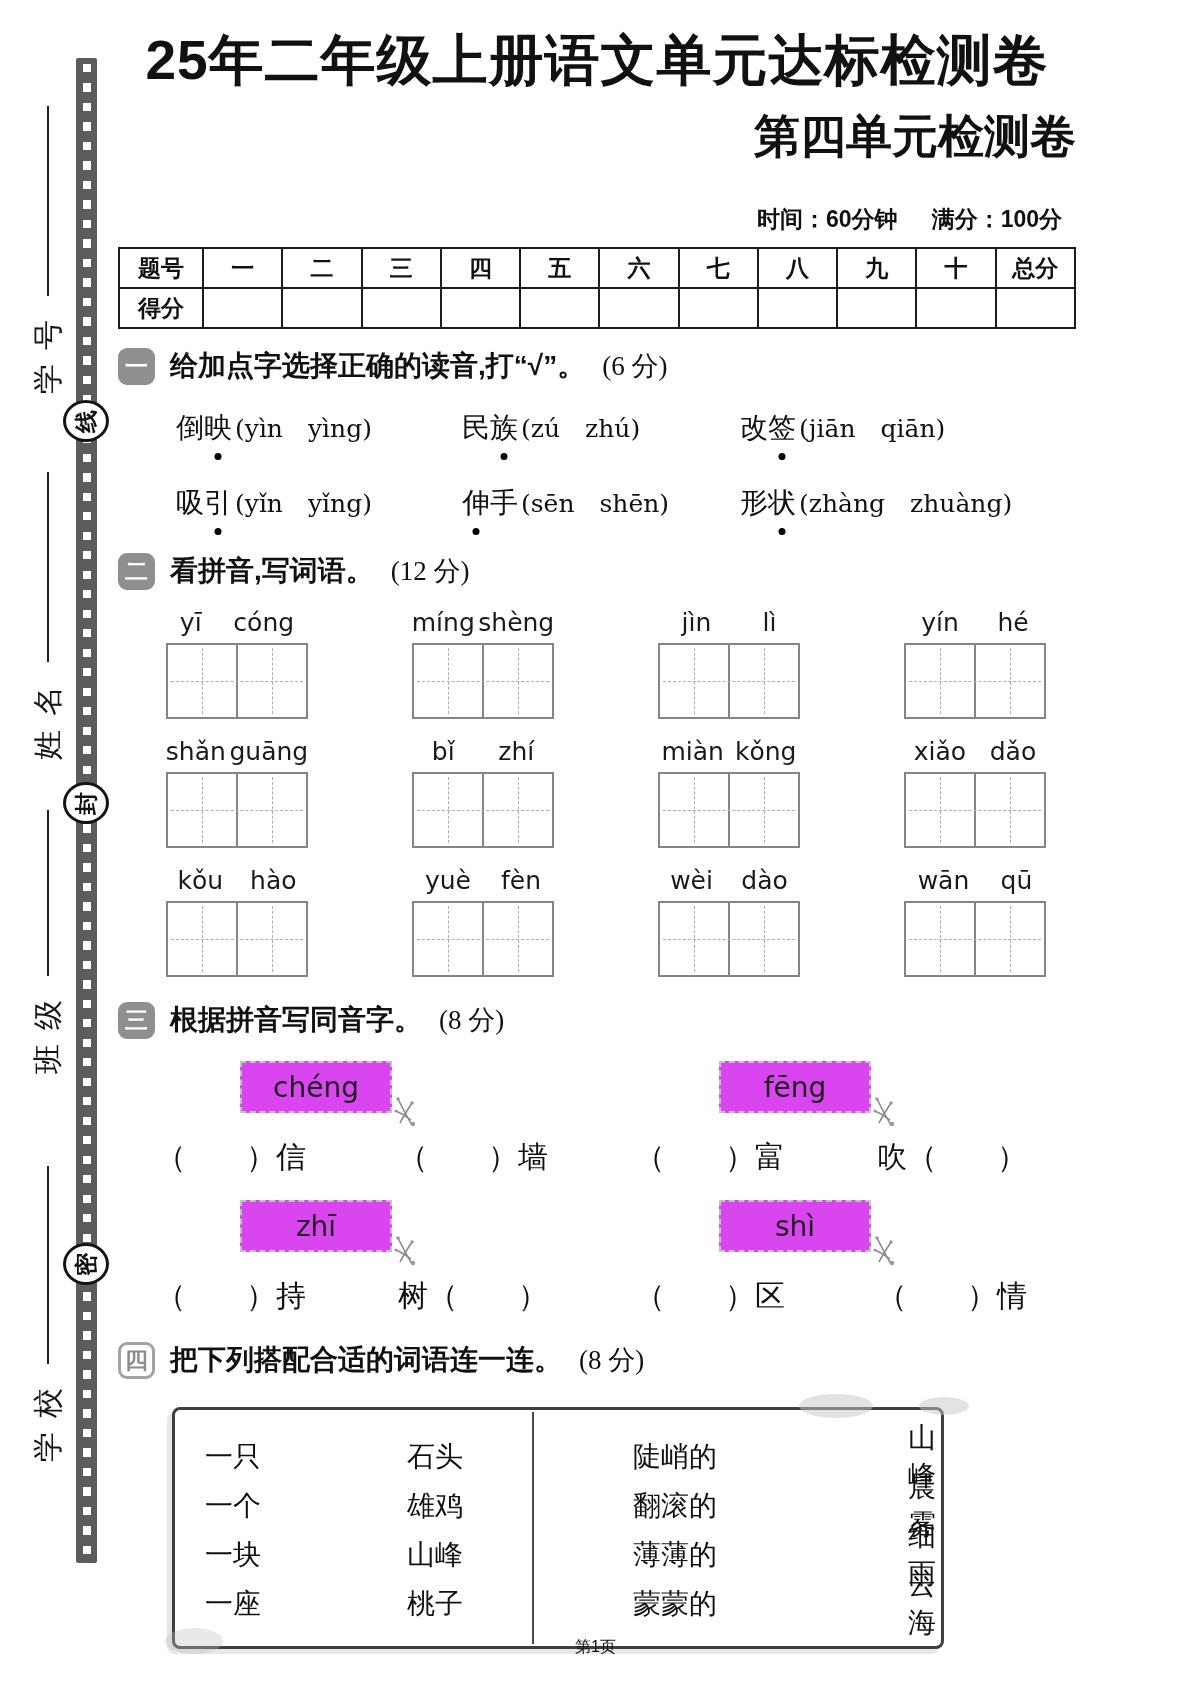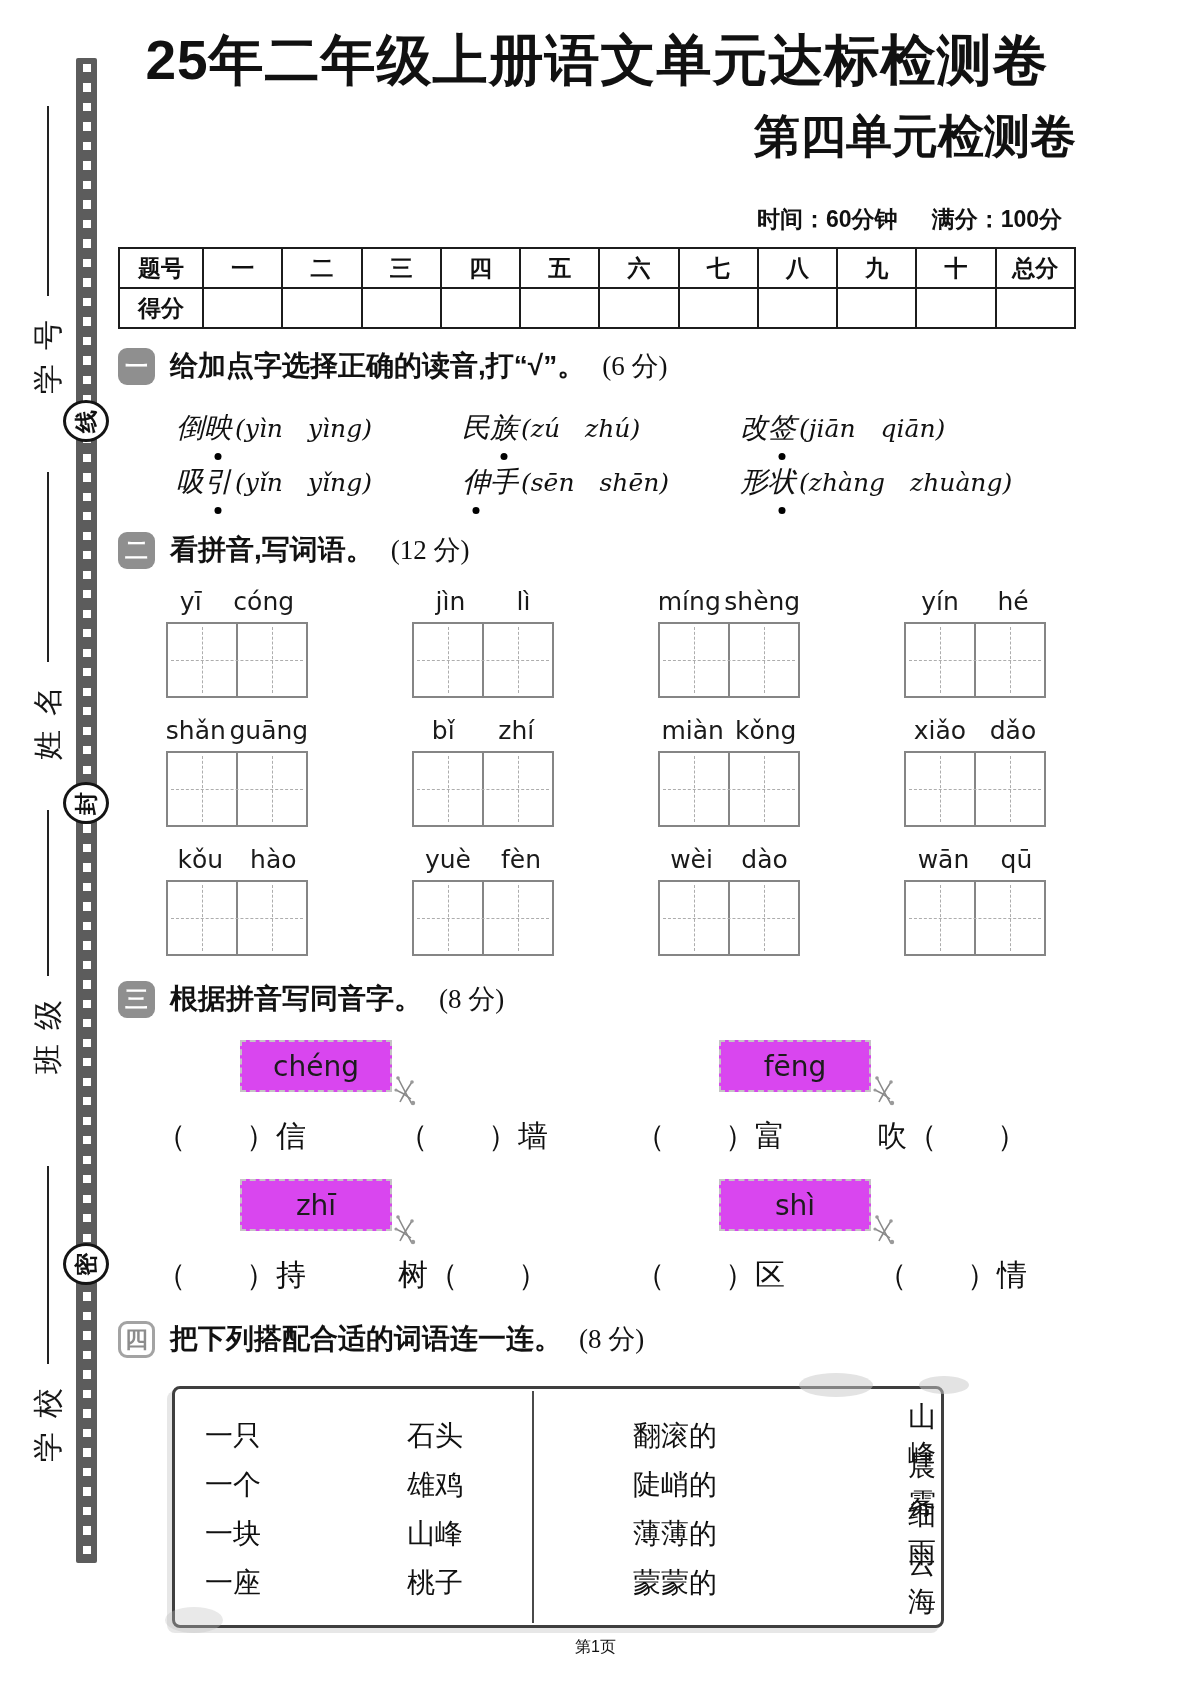--- a/index.html
+++ b/index.html
@@ -58,21 +58,21 @@
   .q-icon {
     width: 37px; height: 37px; border-radius: 9px; flex: none;
     background: #8f8f8f; color: #fff; font-size: 23px; font-weight: 700;
     display: flex; align-items: center; justify-content: center;
   }
   .q-icon.outline { background: #fff; border: 3px solid #a3a3a3; color: #8c8c8c; }
   .q-title  { font-size: 28px; font-weight: 700; }
   .q-points { font-family: "Liberation Serif", serif; font-size: 27px; font-weight: 400; margin-left: 2px; }
 
   
-  .q1-items { margin: 24px 0 0 58px; display: grid; grid-template-columns: 286px 278px auto; row-gap: 16px; font-style: italic; }
+  .q1-items { margin: 24px 0 0 58px; display: grid; grid-template-columns: 286px 278px auto; row-gap: 37px; }
   .q1-item  { display: flex; align-items: baseline; }
   .word     { font-family: "Liberation Serif", serif; font-size: 28px; }
   .zi       { position: relative; display: inline-block; }
   .dot      { position: absolute; left: 50%; transform: translateX(-50%); bottom: -13px;
               width: 7px; height: 7px; border-radius: 50%; background: #000; }
   .options  { font-family: "DejaVu Serif", serif; font-size: 25px; margin-left: 3px; white-space: nowrap; }
 
   
   .q2-rows  { margin-top: 8px; }
   .q2-row   { display: flex; justify-content: space-between; padding: 0 28px 0 46px; margin-top: 18px; }
@@ -250,32 +250,32 @@
                 <span>yī</span>
                 <span>cóng</span>
               </div>
               <div class="hz-box">
                 <div class="hz-cell"></div>
                 <div class="hz-cell"></div>
               </div>
             </div>
             <div class="q2-group">
               <div class="q2-pinyin">
+                <span>míng</span>
+                <span>shèng</span>
+              </div>
+              <div class="hz-box">
+                <div class="hz-cell"></div>
+                <div class="hz-cell"></div>
+              </div>
+            </div>
+            <div class="q2-group">
+              <div class="q2-pinyin">
                 <span>jìn</span>
                 <span>lì</span>
-              </div>
-              <div class="hz-box">
-                <div class="hz-cell"></div>
-                <div class="hz-cell"></div>
-              </div>
-            </div>
-            <div class="q2-group">
-              <div class="q2-pinyin">
-                <span>míng</span>
-                <span>shèng</span>
               </div>
               <div class="hz-box">
                 <div class="hz-cell"></div>
                 <div class="hz-cell"></div>
               </div>
             </div>
             <div class="q2-group">
               <div class="q2-pinyin">
                 <span>yín</span>
                 <span>hé</span>
@@ -492,22 +492,22 @@
             <div class="q4-word">一块</div>
             <div class="q4-word">一座</div>
           </div>
         <div class="q4-col q4-col2" id="q4-col2">
             <div class="q4-word">石头</div>
             <div class="q4-word">雄鸡</div>
             <div class="q4-word">山峰</div>
             <div class="q4-word">桃子</div>
           </div>
         <div class="q4-col q4-col3" id="q4-col3">
+            <div class="q4-word">陡峭的</div>
             <div class="q4-word">翻滚的</div>
-            <div class="q4-word">陡峭的</div>
             <div class="q4-word">薄薄的</div>
             <div class="q4-word">蒙蒙的</div>
           </div>
         <div class="q4-col q4-col4" id="q4-col4">
             <div class="q4-word">山峰</div>
             <div class="q4-word">晨雾</div>
             <div class="q4-word">细雨</div>
             <div class="q4-word">云海</div>
           </div>
       </div>

